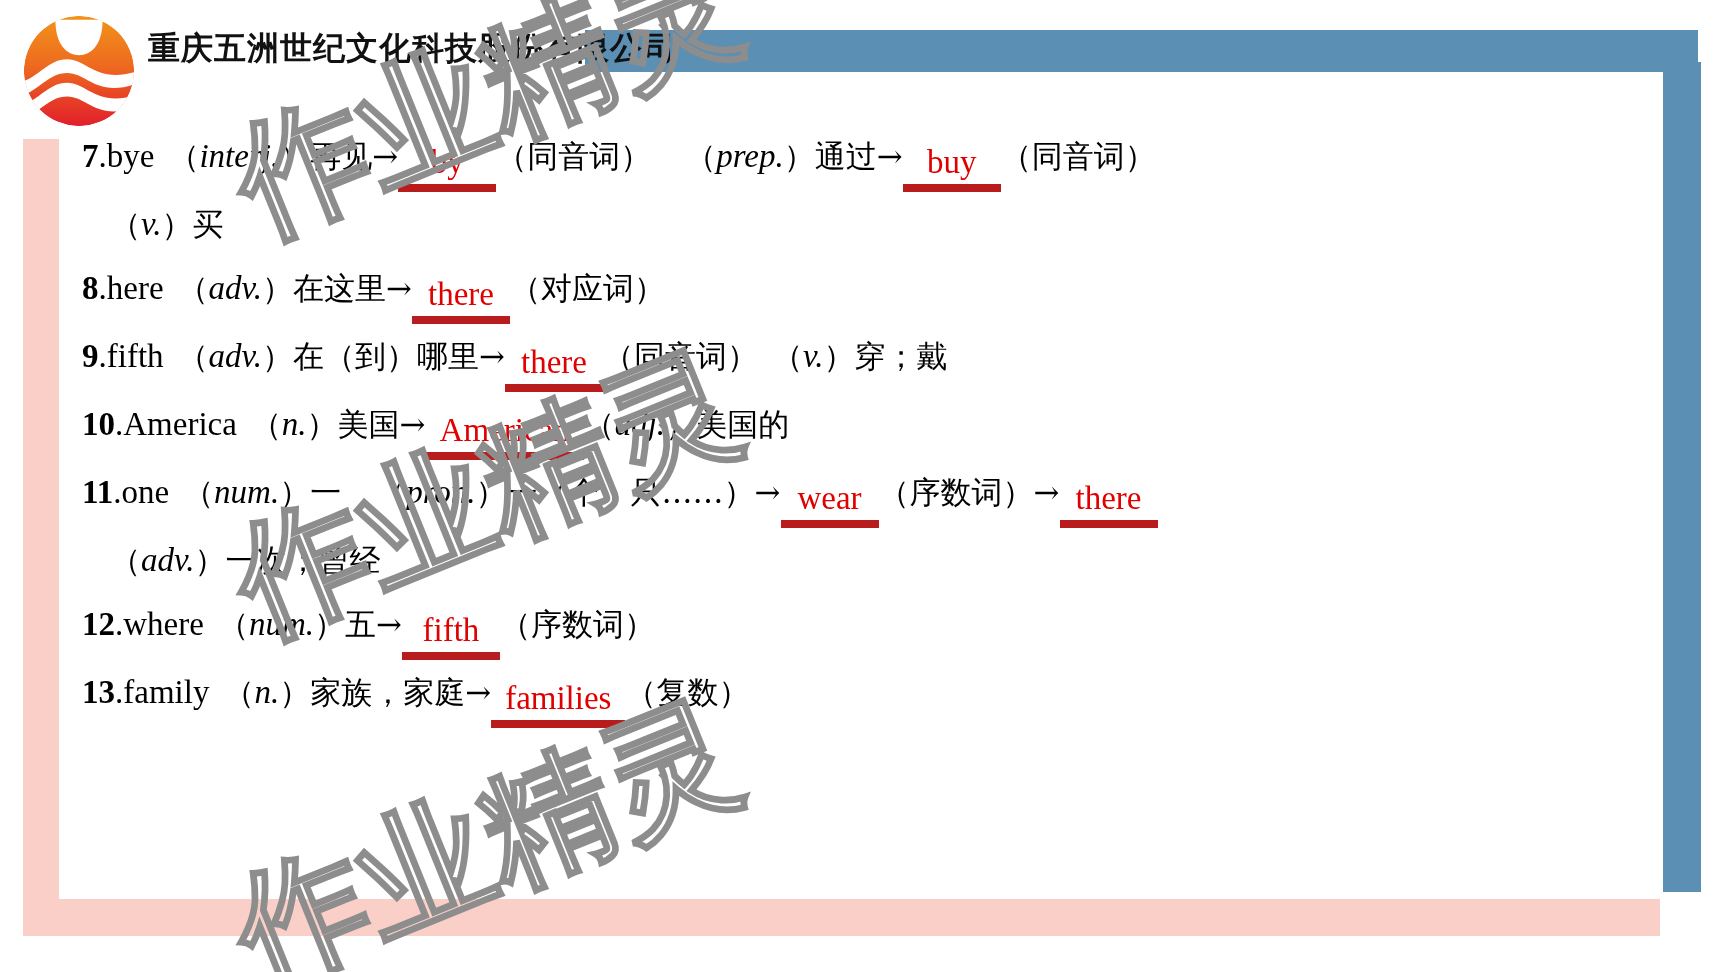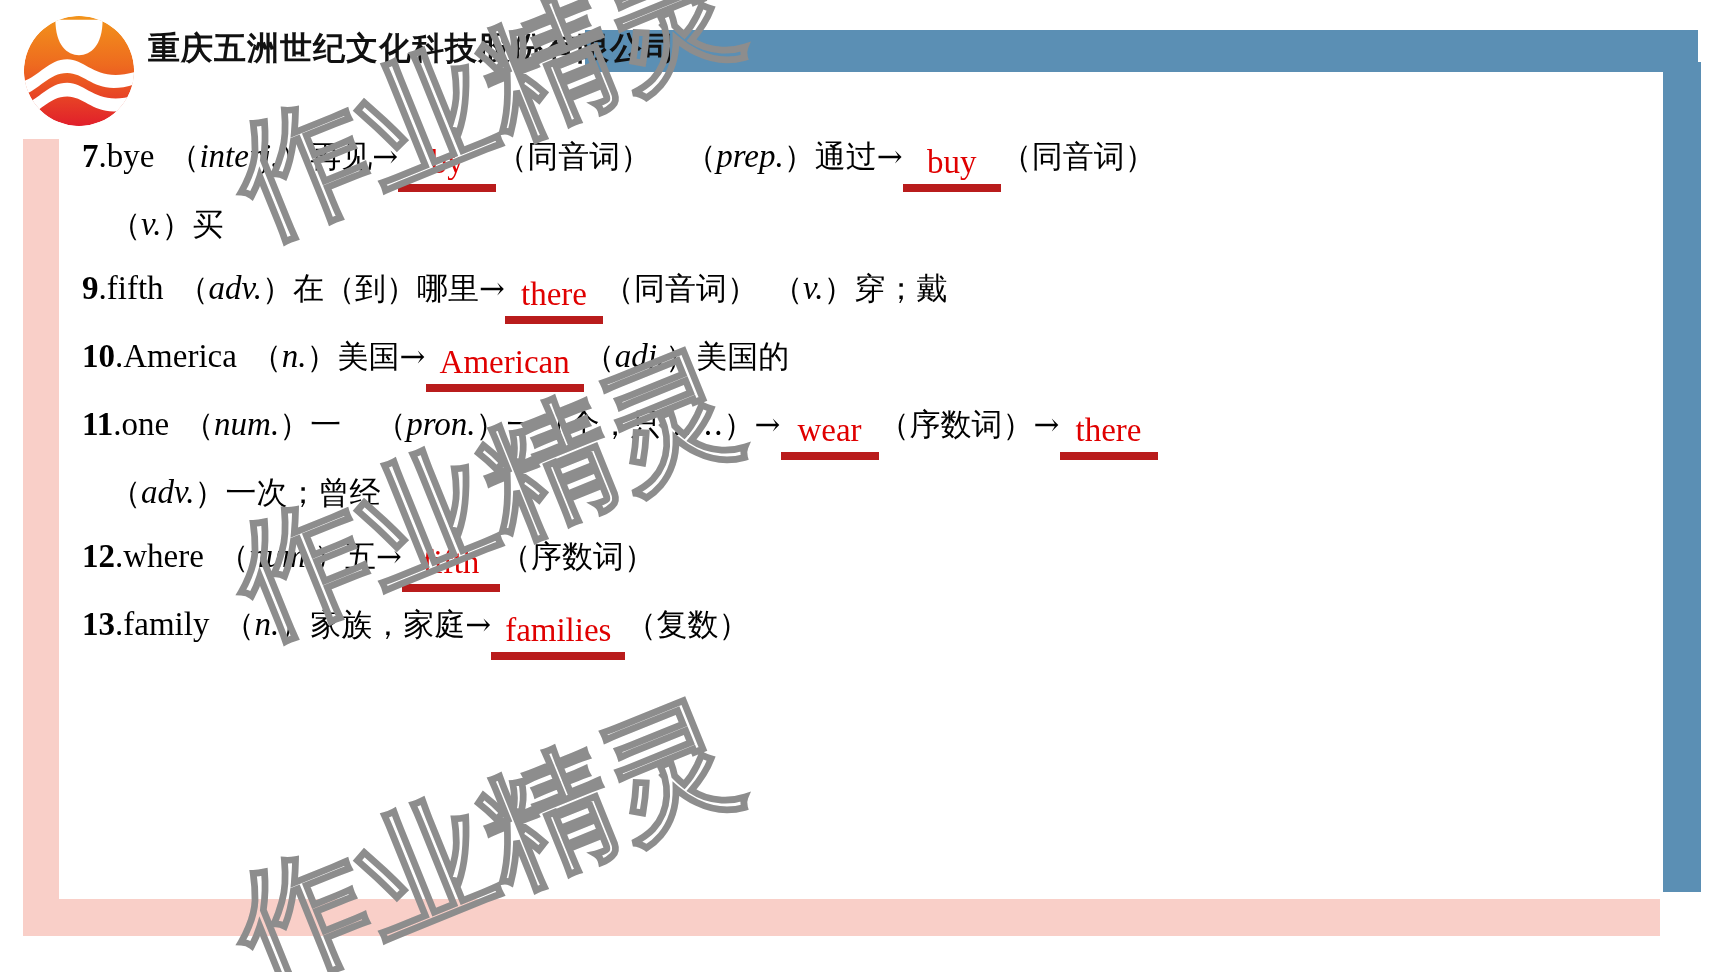--- a/index.html
+++ b/index.html
@@ -167,20 +167,21 @@
         <path d="M-6 96 C16 96 26 72 48 72 C70 72 78 100 126 82 L126 94 C78 114 70 86 48 86 C26 86 16 110 -6 110 Z" fill="#ffffff"></path>
       </g>
     </svg>
   </span>
   <div class="company-name">重庆五洲世纪文化科技股份有限公司</div>
 </div>
 
 <div class="content" id="content">
     <div class="q-line"><span class="num">7</span><span>.bye</span><span class="sp"></span><span class="cn">（</span><span class="it">interj.</span><span class="cn">）再见→</span><span class="blank">by</span><span class="cn">（同音词）</span><span class="sp-wide"></span><span class="cn">（</span><span class="it">prep.</span><span class="cn">）通过→</span><span class="blank">buy</span><span class="cn">（同音词）</span></div>
     <div class="q-line indent"><span class="cn">（</span><span class="it">v.</span><span class="cn">）买</span></div>
+    <div class="q-line"><span class="num">8</span><span>.here</span><span class="sp"></span><span class="cn">（</span><span class="it">adv.</span><span class="cn">）在这里→</span><span class="blank">there</span><span class="cn">（对应词）</span></div>
     <div class="q-line"><span class="num">9</span><span>.fifth</span><span class="sp"></span><span class="cn">（</span><span class="it">adv.</span><span class="cn">）在（到）哪里→</span><span class="blank">there</span><span class="cn">（同音词）</span><span class="sp"></span><span class="cn">（</span><span class="it">v.</span><span class="cn">）穿；戴</span></div>
     <div class="q-line"><span class="num">10</span><span>.America</span><span class="sp"></span><span class="cn">（</span><span class="it">n.</span><span class="cn">）美国→</span><span class="blank">American</span><span class="cn">（</span><span class="it">adj.</span><span class="cn">）美国的</span></div>
     <div class="q-line"><span class="num">11</span><span>.one</span><span class="sp"></span><span class="cn">（</span><span class="it">num.</span><span class="cn">）一</span><span class="sp-wide"></span><span class="cn">（</span><span class="it">pron.</span><span class="cn">）一（个，只……）→</span><span class="blank">wear</span><span class="cn">（序数词）→</span><span class="blank">there</span></div>
     <div class="q-line indent"><span class="cn">（</span><span class="it">adv.</span><span class="cn">）一次；曾经</span></div>
     <div class="q-line"><span class="num">12</span><span>.where</span><span class="sp"></span><span class="cn">（</span><span class="it">num.</span><span class="cn">）五→</span><span class="blank">fifth</span><span class="cn">（序数词）</span></div>
     <div class="q-line"><span class="num">13</span><span>.family</span><span class="sp"></span><span class="cn">（</span><span class="it">n.</span><span class="cn">）家族，家庭→</span><span class="blank">families</span><span class="cn">（复数）</span></div>
   </div>
 
 <div class="watermark">
   <svg viewBox="0 0 520 900" preserveAspectRatio="none">

